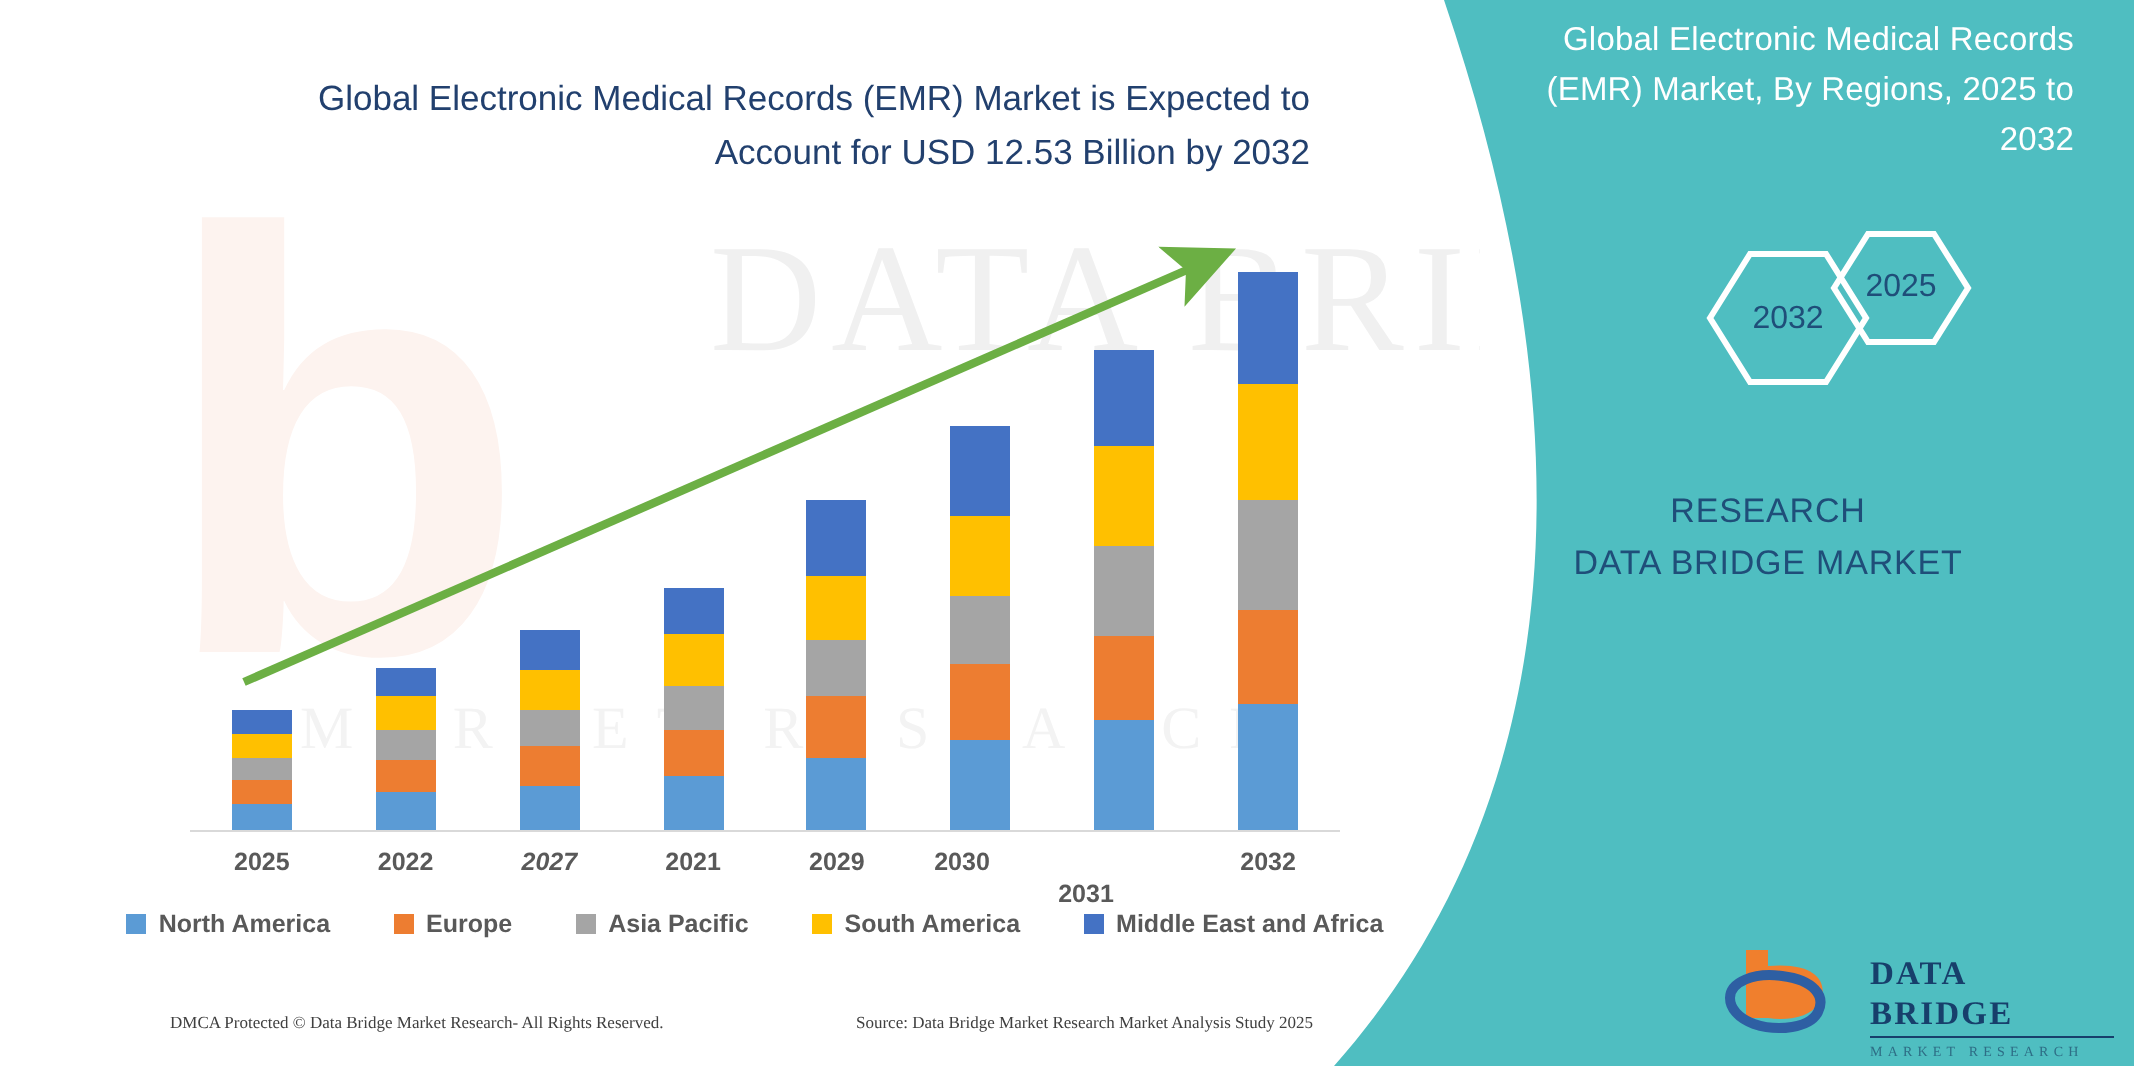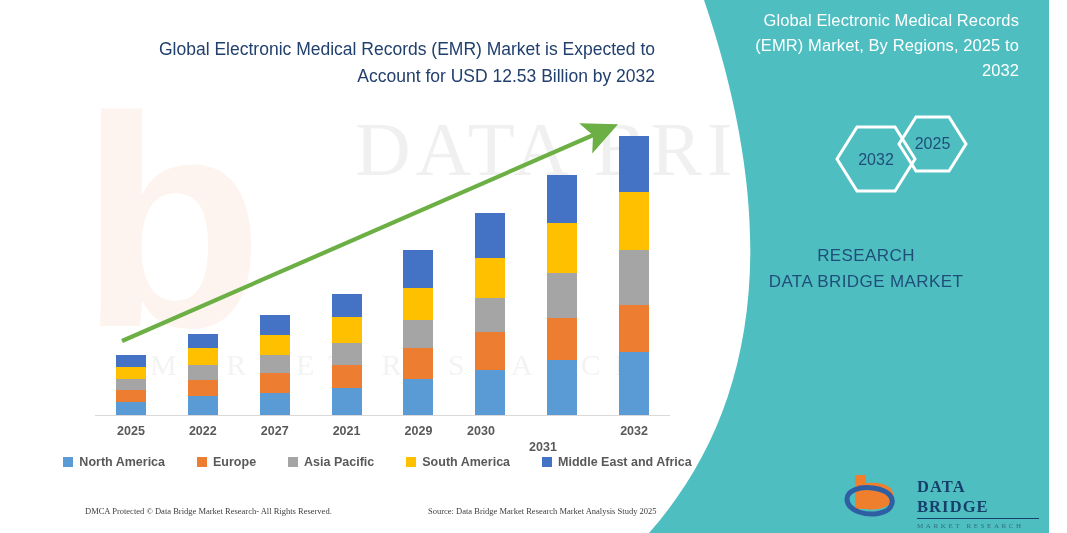--- a/index.html
+++ b/index.html
@@ -6,21 +6,21 @@
   html,body { width:1067px; height:533px; overflow:hidden; }
   body {
     font-family: "Liberation Sans", sans-serif;
     background:#ffffff;
     position:relative;
   }
   #root { position:relative; width:1067px; height:533px; background:#fff; overflow:hidden; }
 
   
   .teal-panel {
-    position:absolute; top:0; right:18px; width:400px; height:533px;
+    position:absolute; top:0; right:0; width:400px; height:533px;
     overflow:hidden;
   }
   .teal-panel svg.shape { position:absolute; inset:0; }
 
   .panel-inner { position:absolute; inset:0; }
 
   .panel-title {
     position:absolute; top:8px; right:30px; width:300px;
     text-align:right;
     color:#ffffff; font-size:16.5px; line-height:1.5;
@@ -199,21 +199,21 @@
         <marker id="ah" markerWidth="9" markerHeight="9" refX="3.2" refY="4.5" orient="auto">
           <path d="M0,0.6 L8.4,4.5 L0,8.4 L1.9,4.5 Z" fill="#6CAF44"></path>
         </marker>
       </defs>
       <line id="arrow-line" stroke="#6CAF44" stroke-width="4.2" marker-end="url(#ah)" x1="122" y1="341" x2="598" y2="133"></line>
     </svg>
 
     <div class="xlabels" id="xlabels">
         <div class="xlabel" style="left: 5.9375px;">2025</div>
         <div class="xlabel" style="left: 77.8125px;">2022</div>
-        <div class="xlabel" style="left: 149.688px;">2027</div>
+        <div class="xlabel" style="left: 149.688px; font-style: italic;">2027</div>
         <div class="xlabel" style="left: 221.562px;">2021</div>
         <div class="xlabel" style="left: 293.438px;">2029</div>
         <div class="xlabel" style="left: 356px;">2030</div>
         <div class="xlabel" style="left: 418px; margin-top: 16px;">2031</div>
         <div class="xlabel" style="left: 509.062px;">2032</div>
       </div>
 
     <div class="legend" id="legend">
         <div class="leg-item">
           <span class="leg-swatch" style="background: rgb(91, 155, 213);"></span>

